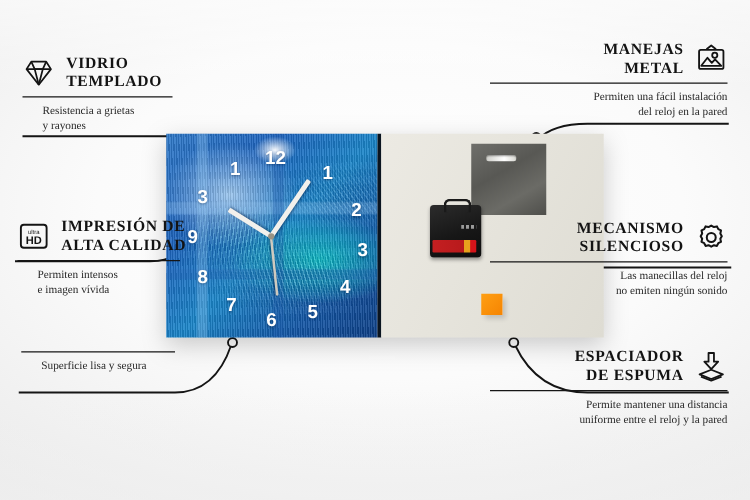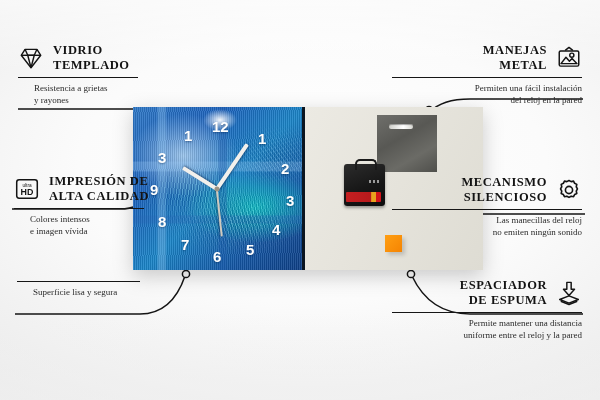--- a/index.html
+++ b/index.html
@@ -237,30 +237,30 @@
     <div class="co-head">
       <svg class="co-icon" viewBox="0 0 24 24">
         <rect x="2.5" y="3.5" width="19" height="17" rx="2.2" fill="none" stroke="#141414" stroke-width="1.4"></rect>
         <text x="12" y="10.2" text-anchor="middle" font-family="Liberation Sans, sans-serif" font-size="4.4" fill="#141414">ultra</text>
         <text x="12" y="17.6" text-anchor="middle" font-family="Liberation Sans, sans-serif" font-size="8.2" font-weight="bold" fill="#141414">HD</text>
       </svg>
       <div class="co-title">IMPRESIÓN DE
 ALTA CALIDAD</div>
     </div>
     <div class="co-rule" style="width:130px;"></div>
-    <div class="co-sub">Colores intensos
+    <div class="co-sub">Permiten intensos
 e imagen vívida</div>
   </div>
 
   <div class="callout left" style="left:17px;top:277px;">
     <div class="co-rule" style="width:123px;"></div>
     <div class="co-sub">Superficie lisa y segura</div>
   </div>
 
-  <div class="callout right" style="left:392px;top:43px;">
+  <div class="callout right" style="left:392px;top:32px;">
     <div class="co-head">
       <div class="co-title">MANEJAS
 METAL</div>
       <svg class="co-icon" viewBox="0 0 24 24">
         <g fill="none" stroke="#141414" stroke-width="1.35" stroke-linejoin="round">
           <path d="M8.5 5 L12 2.2 L15.5 5"></path>
           <rect x="3" y="5.5" width="18" height="14" rx="1.3"></rect>
           <path d="M4.6 17.2 L9.2 11.3 L12.4 15 L14.8 12.4 L19.4 17.2 Z"></path>
           <circle cx="14.6" cy="9.4" r="1.9"></circle>
         </g>

